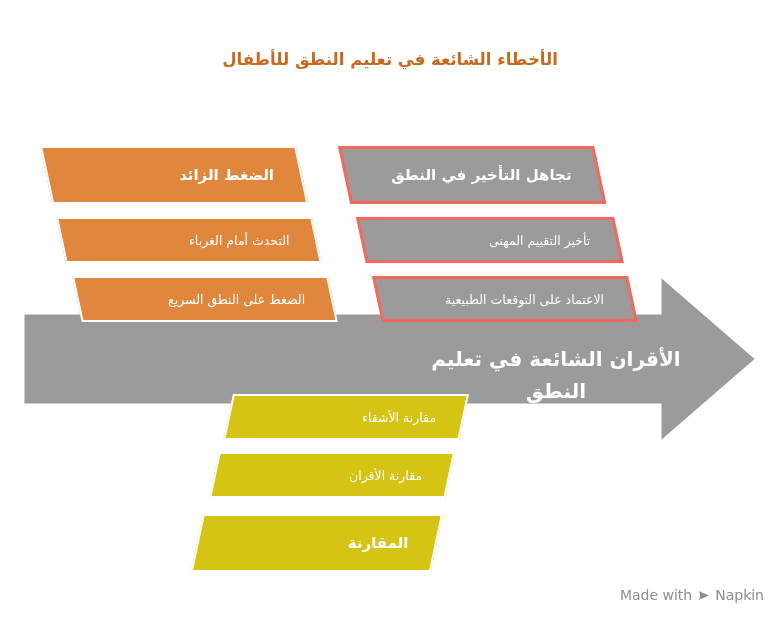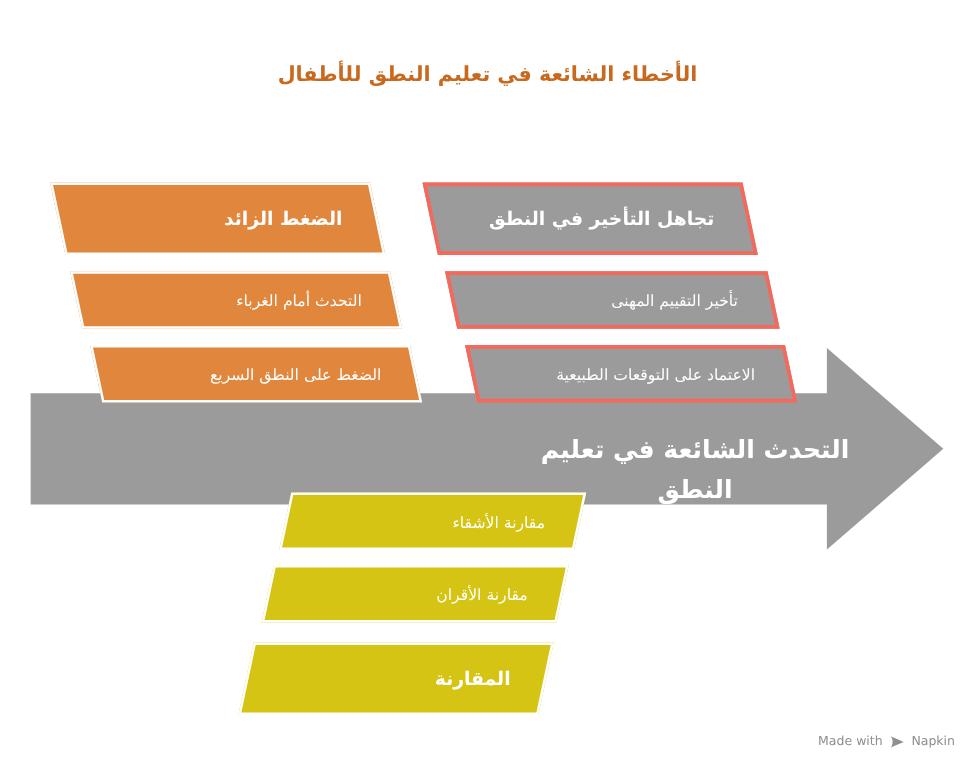--- a/index.html
+++ b/index.html
@@ -52,35 +52,35 @@
   .b-r2{left:356px;top:217px;width:258px;height:46px;}
   .b-r3{left:372px;top:276px;width:256px;height:46px;}
   
   .b-y1{left:233px;top:394px;width:236px;height:46px;}
   .b-y2{left:219px;top:452px;width:236px;height:46px;}
   .b-y3{left:203px;top:514px;width:240px;height:58px;}
 
   .watermark{
     position:absolute;right:16px;top:587px;z-index:4;
     display:flex;align-items:center;gap:5px;
-    color:#8F8F8F;font-size:10px;
+    color:#8F8F8F;font-size:14px;
   }
   .napkin-icon{display:inline-block;width:13px;height:13px;}
 </style>
 </head>
 <body>
 
 <div class="stage">
 
   <div class="title" dir="rtl">الأخطاء الشائعة في تعليم النطق للأطفال</div>
 
   <svg class="arrow-svg" width="780" height="625" viewBox="0 0 780 625">
     <polygon points="23,313 660,313 660,275 757,359 660,443 660,405 23,405" fill="#9B9B9B" stroke="#ffffff" stroke-width="3" stroke-linejoin="miter"></polygon>
   </svg>
-  <div class="arrow-label" dir="rtl">التحدث الشائعة في تعليم النطق</div>
+  <div class="arrow-label" dir="rtl">الأقران الشائعة في تعليم النطق</div>
 
   <div class="box lean-right orange header b-l1">
     <span class="lbl" dir="rtl">الضغط الزائد</span>
   </div>
   <div class="box lean-right orange row b-l2">
     <span class="lbl" dir="rtl">التحدث أمام الغرباء</span>
   </div>
   <div class="box lean-right orange row b-l3">
     <span class="lbl" dir="rtl">الضغط على النطق السريع</span>
   </div>

